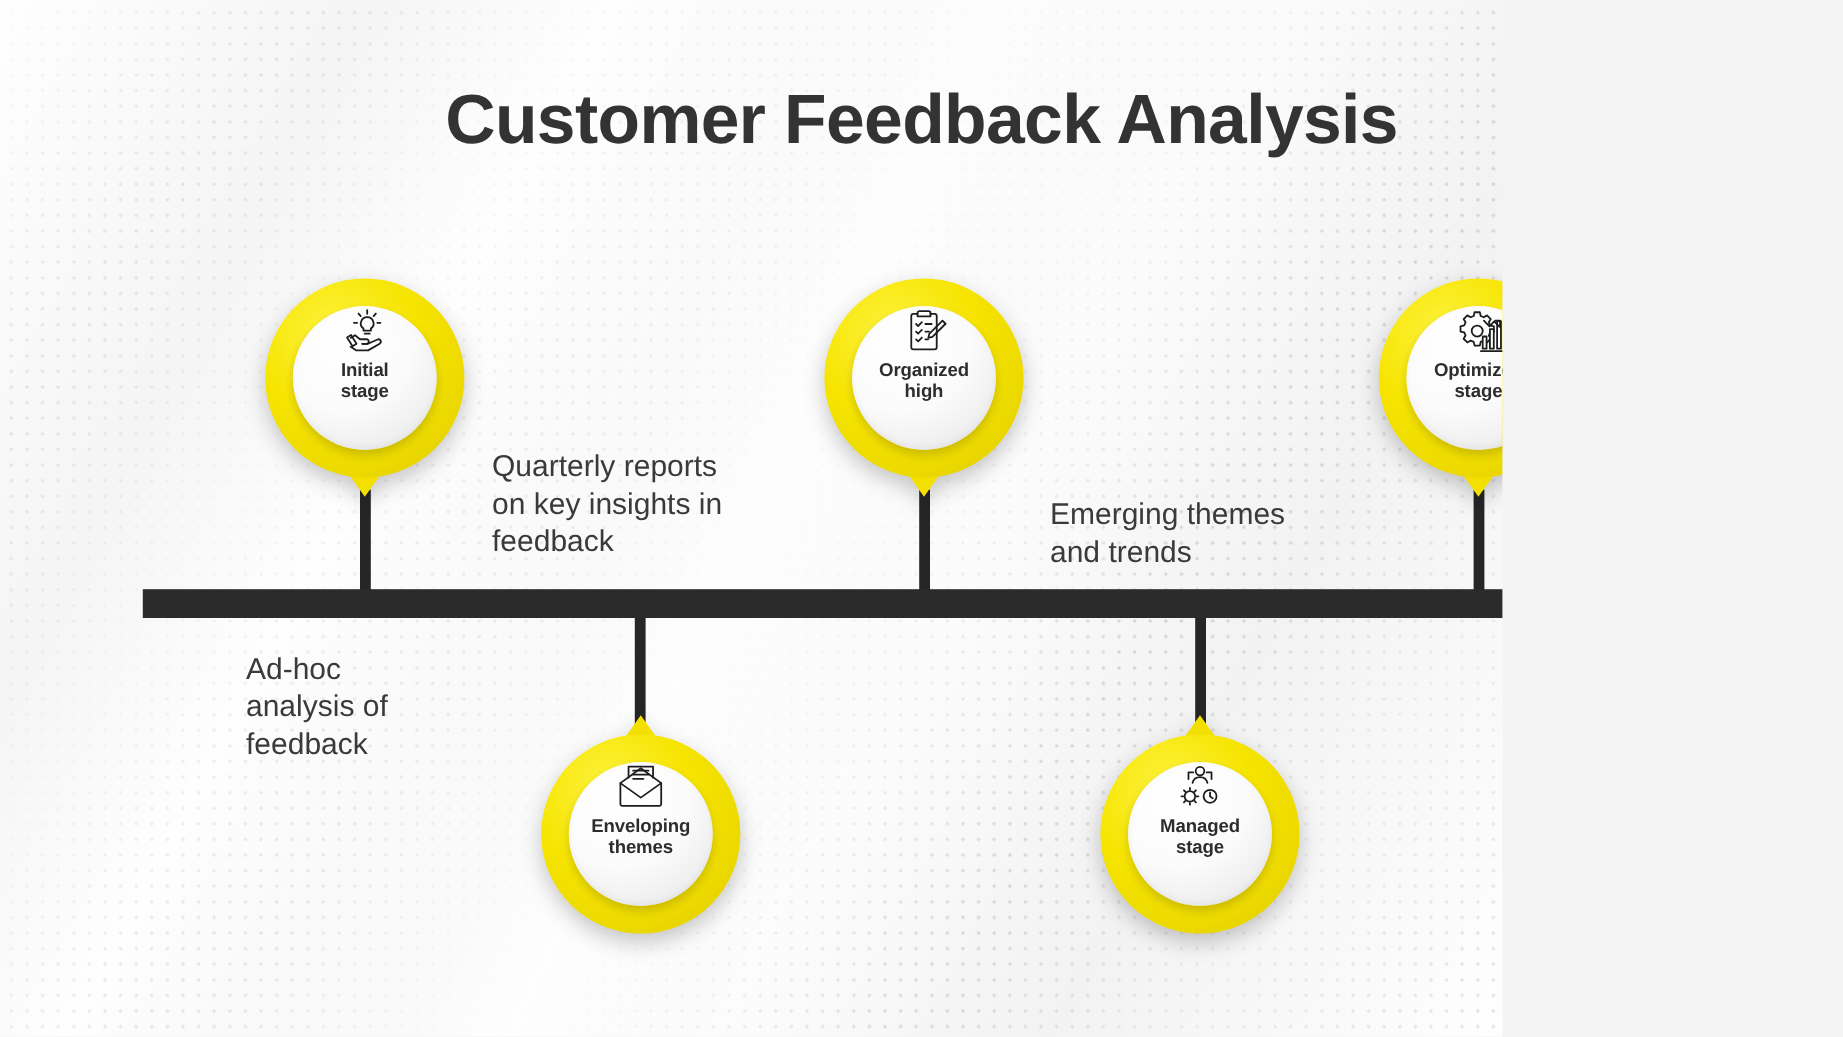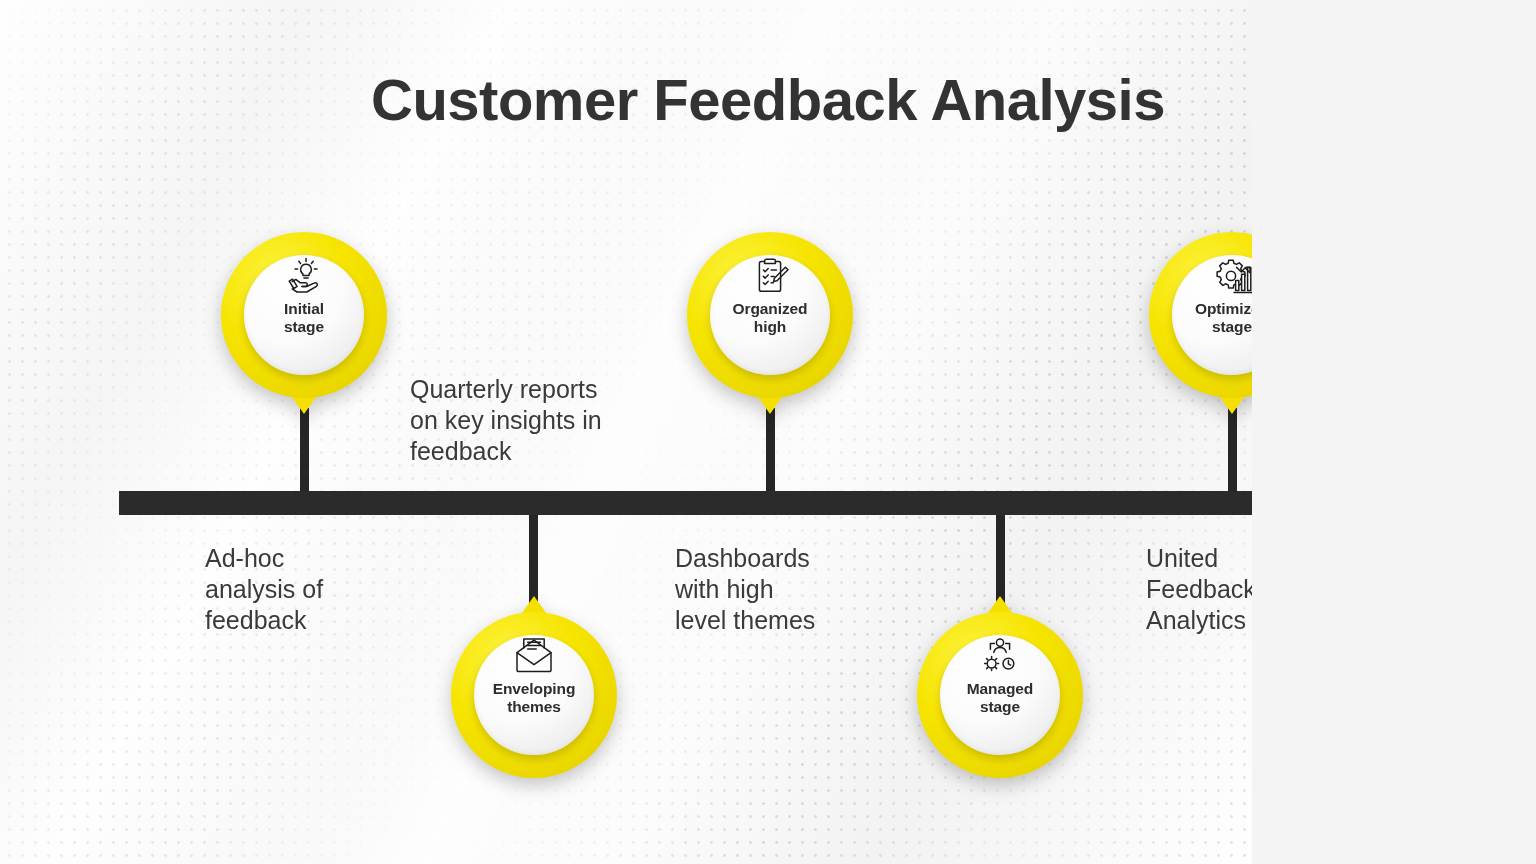--- a/index.html
+++ b/index.html
@@ -315,22 +315,18 @@
   </div>
 
   <div class="caption" style="left:205px; top:543px; width:200px;">Ad-hoc
 analysis of
 feedback</div>
 
   <div class="caption" style="left:410px; top:374px; width:250px;">Quarterly reports
 on key insights in
 feedback</div>
 
-  <div class="caption" style="left:675px; top:543px; width:204px;">Dashboards
-with high
-level themes</div>
-
-
-  <div class="caption" style="left:1146px; top:543px; width:200px;">United
-Feedback
-Analytics</div>
+
+  <div class="caption" style="left:875px; top:414px; width:252px;">Emerging themes
+and trends</div>
+
 
 </div>
 
 </body></html>

